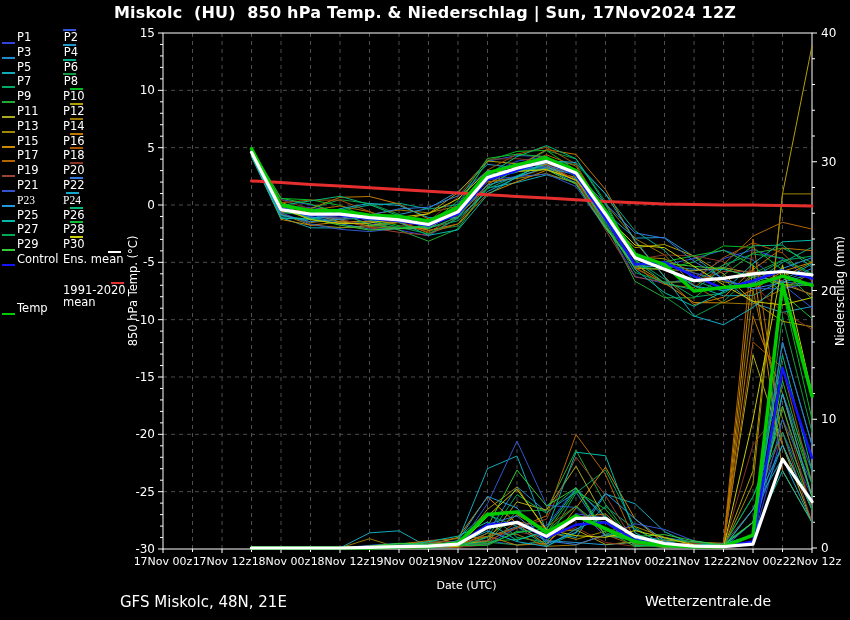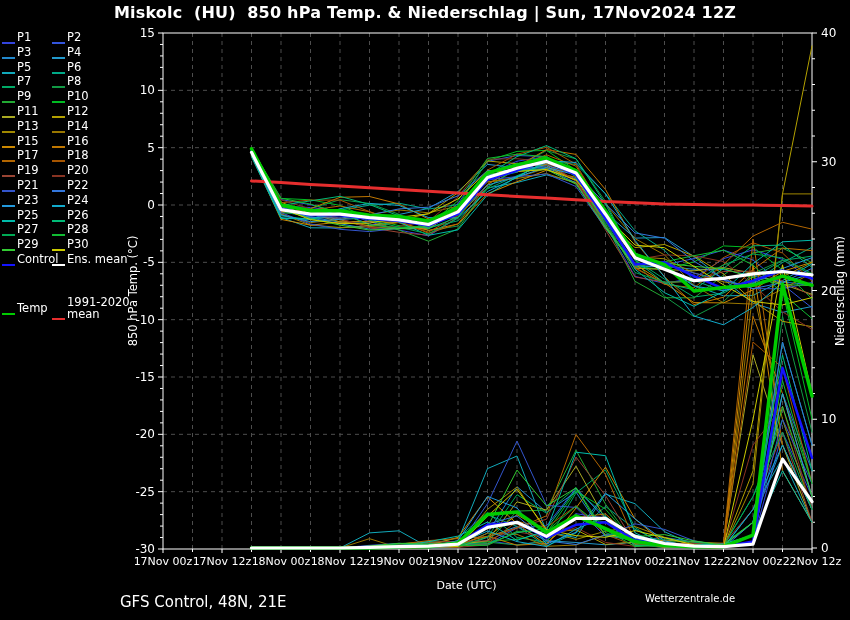--- a/index.html
+++ b/index.html
@@ -4,26 +4,26 @@
 <style>
   html,body{margin:0;padding:0;background:#000;}
   body{width:850px;height:620px;position:relative;overflow:hidden;
        font-family:"DejaVu Sans","Liberation Sans",sans-serif;color:#fff;}
   #title{position:absolute;top:3px;left:0;width:850px;text-align:center;
          font-size:16px;font-weight:bold;white-space:pre;letter-spacing:0.2px;}
   #legend{position:absolute;top:29px;left:2px;width:130px;font-size:11.5px;}
   .lg-row{position:absolute;left:0;width:130px;height:15px;white-space:nowrap;}
   .lg-cell{position:absolute;top:0;height:15px;display:flex;align-items:flex-end;}
   .lg-c1{left:0;}
-  .lg-c2{left:50px;}
+  .lg-c2{left:61px;flex-direction:column;}
   .lg-swatch{display:inline-block;width:13px;height:2px;margin-right:2px;flex:none;}
   .lg-label{line-height:13px;}
   .lg-two{line-height:12px;}
   #footer-left{position:absolute;left:120px;top:593px;font-size:15px;}
-  #footer-right{position:absolute;left:645px;top:593px;font-size:10px;}
+  #footer-right{position:absolute;left:645px;top:593px;font-size:14px;}
   svg{position:absolute;top:0;left:0;}
   text{fill:#fff;}
 </style>
 </head>
 <body>
 
 <div id="title">Miskolc  (HU)  850 hPa Temp. &amp; Niederschlag | Sun, 17Nov2024 12Z</div>
 
 <svg id="chart" width="850" height="620" viewBox="0 0 850 620">
     <line x1="192.5" y1="33" x2="192.5" y2="549" stroke="#4d4d4d" stroke-width="1" stroke-dasharray="4 4"></line>
@@ -349,21 +349,21 @@
     <div class="lg-row" style="top: 148px;">
       <div class="lg-cell lg-c1">
         <span class="lg-swatch" style="background: rgb(51, 85, 204);"></span>
         <span class="lg-label">P21</span>
       </div>
       <div class="lg-cell lg-c2">
         <span class="lg-swatch" style="background: rgb(51, 119, 221);"></span>
         <span class="lg-label">P22</span>
       </div>
     </div>
-    <div class="lg-row" style="top: 162.8px;">
+    <div class="lg-row" style="top: 162.8px; font-family: Liberation Serif, serif;">
       <div class="lg-cell lg-c1">
         <span class="lg-swatch" style="background: rgb(34, 153, 221);"></span>
         <span class="lg-label">P23</span>
       </div>
       <div class="lg-cell lg-c2">
         <span class="lg-swatch" style="background: rgb(17, 170, 204);"></span>
         <span class="lg-label">P24</span>
       </div>
     </div>
     <div class="lg-row" style="top: 177.6px;">
@@ -400,27 +400,27 @@
       <div class="lg-cell lg-c1">
         <span class="lg-swatch" style="background: rgb(20, 20, 255);"></span>
         <span class="lg-label">Control</span>
       </div>
       <div class="lg-cell lg-c2">
         <span class="lg-swatch" style="background: rgb(255, 255, 255);"></span>
         <span class="lg-label">Ens. mean</span>
       </div>
     </div>
     <div class="lg-row" style="top: 248px; height: 28px;">
-      <div class="lg-cell lg-c2" style="align-items: flex-end; margin-top: 28px;">
+      <div class="lg-cell lg-c2" style="align-items: flex-end;">
         <span class="lg-swatch" style="background: rgb(230, 46, 46); margin-top: 5px;"></span>
         <span class="lg-label lg-two">1991-2020<br>mean</span>
       </div>
     </div>
     <div class="lg-row" style="top: 271px;">
       <div class="lg-cell lg-c1">
         <span class="lg-swatch" style="background: rgb(0, 204, 0);"></span>
         <span class="lg-label">Temp</span>
       </div>
     </div>
   </div>
 
-<div id="footer-left">GFS Control, 48N, 21E</div>
+<div id="footer-left">GFS Miskolc, 48N, 21E</div>
 <div id="footer-right">Wetterzentrale.de</div>
 
 </body></html>

